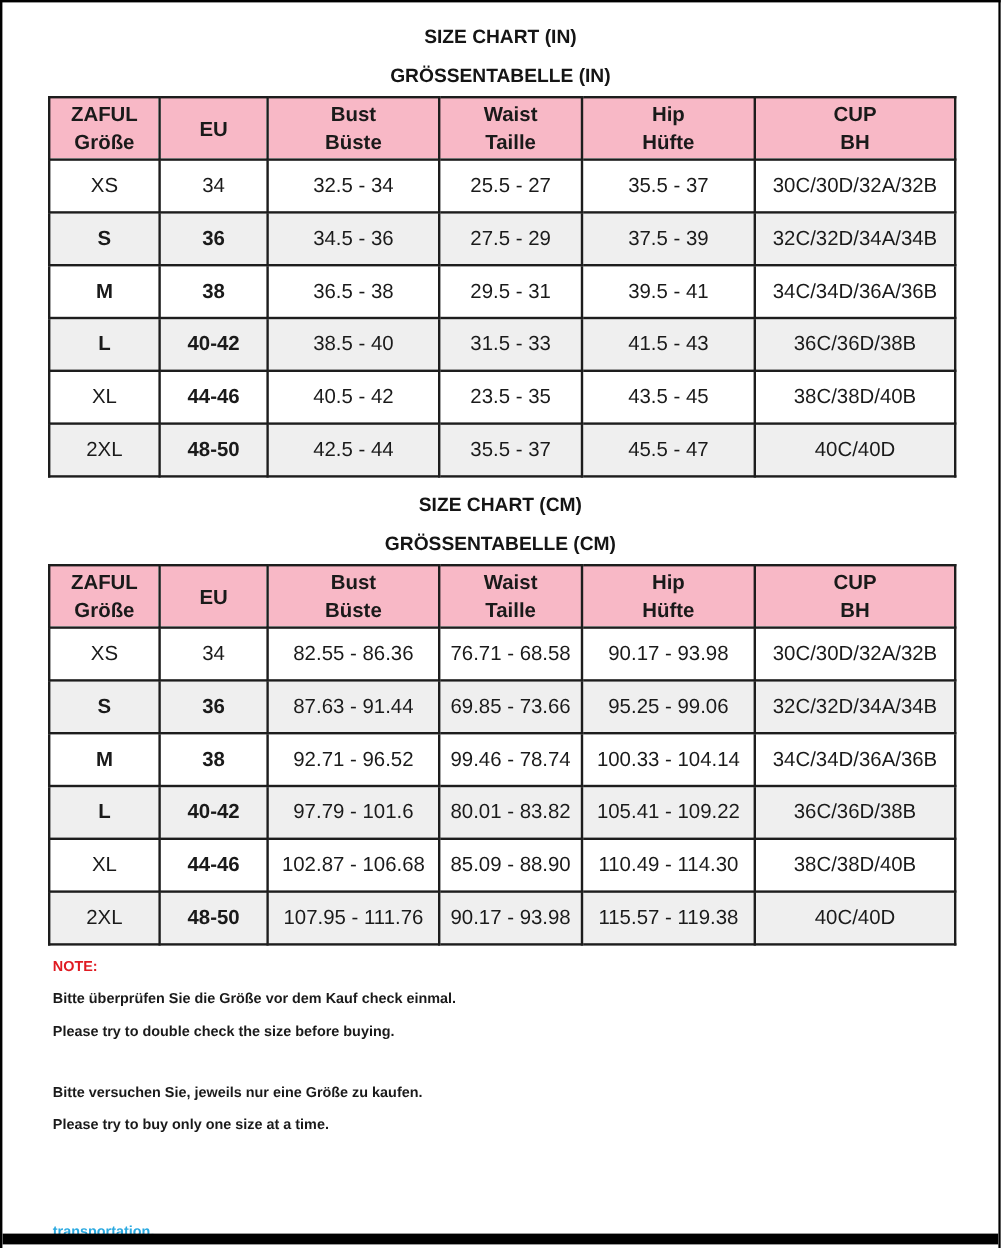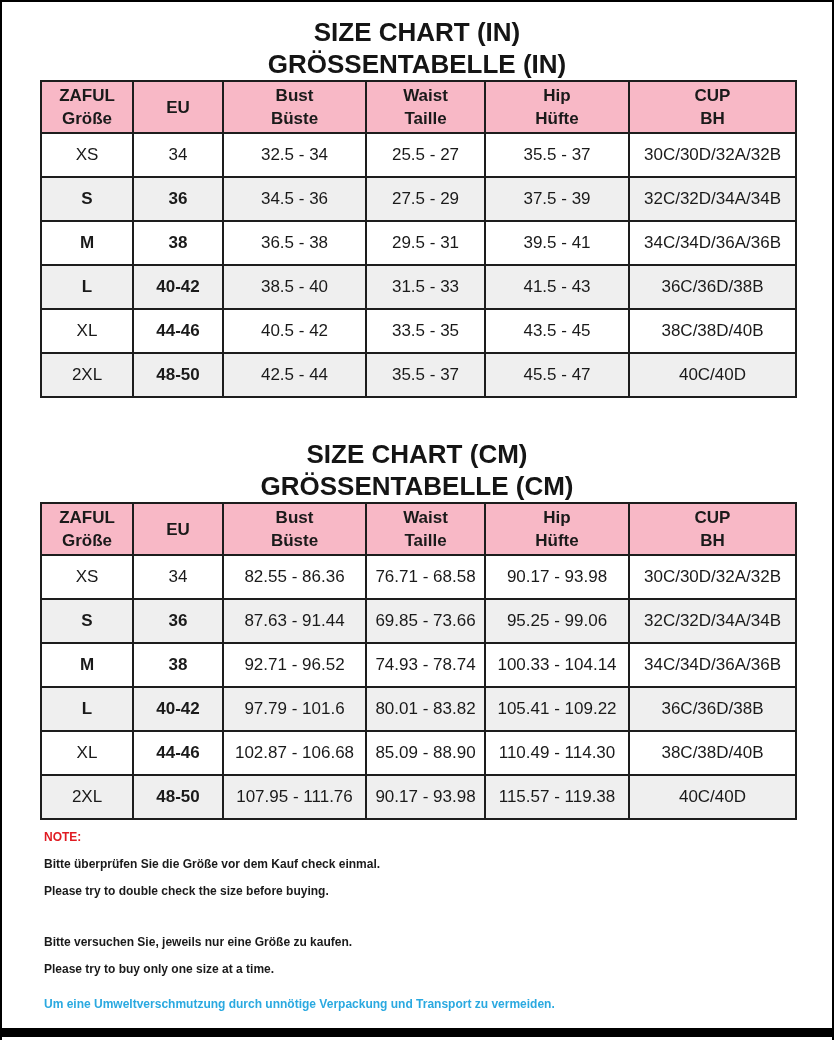--- a/index.html
+++ b/index.html
@@ -17,26 +17,26 @@
   }
   .bottom-bar {
     position: absolute;
     left: 0; right: 0; bottom: 3px;
     height: 9px;
     background: #000;
   }
   .title-block {
     text-align: center;
     font-weight: 700;
-    font-size: 26px;
+    font-size: 16px;
     line-height: 32px;
     color: #151515;
   }
   .title-block.first { padding-top: 14px; }
-  .title-block.second { padding-top: 8px; margin-top: 32px; }
+  .title-block.second { padding-top: 8px; }
   table.size-table {
     border-collapse: collapse;
     table-layout: fixed;
     width: 755px;
     margin-left: 38px;
     padding-left: 15px;
   }
   .size-table th, .size-table td {
     border: 2px solid #1d1d1d;
     text-align: center;
@@ -148,21 +148,21 @@
           <td class="bold">40-42</td>
           <td>38.5 - 40</td>
           <td>31.5 - 33</td>
           <td>41.5 - 43</td>
           <td>36C/36D/38B</td>
         </tr>
         <tr>
           <td>XL</td>
           <td class="bold">44-46</td>
           <td>40.5 - 42</td>
-          <td>33.5 - 35</td>
+          <td>23.5 - 35</td>
           <td>43.5 - 45</td>
           <td>38C/38D/40B</td>
         </tr>
         <tr class="stripe">
           <td>2XL</td>
           <td class="bold">48-50</td>
           <td>42.5 - 44</td>
           <td>35.5 - 37</td>
           <td>45.5 - 47</td>
           <td>40C/40D</td>
@@ -225,21 +225,21 @@
           <td class="bold">36</td>
           <td>87.63 - 91.44</td>
           <td>69.85 - 73.66</td>
           <td>95.25 - 99.06</td>
           <td>32C/32D/34A/34B</td>
         </tr>
         <tr>
           <td class="bold">M</td>
           <td class="bold">38</td>
           <td>92.71 - 96.52</td>
-          <td>74.93 - 78.74</td>
+          <td>99.46 - 78.74</td>
           <td>100.33 - 104.14</td>
           <td>34C/34D/36A/36B</td>
         </tr>
         <tr class="stripe">
           <td class="bold">L</td>
           <td class="bold">40-42</td>
           <td>97.79 - 101.6</td>
           <td>80.01 - 83.82</td>
           <td>105.41 - 109.22</td>
           <td>36C/36D/38B</td>
@@ -267,20 +267,20 @@
     <p class="note-heading">NOTE:</p>
     <p>
       <span>Bitte überprüfen Sie die Größe vor dem Kauf check einmal.</span><br>
       <span>Please try to double check the size before buying.</span>
     </p>
     <p class="gap1">
       <span>Bitte versuchen Sie, jeweils nur eine Größe zu kaufen.</span><br>
       <span>Please try to buy only one size at a time.</span>
     </p>
     <p class="gap2 note-blue">
-      <span>Um eine Umweltverschmutzung durch unnötige Verpackung und Transport zu vermeiden.</span><br>
+      <br>
       <br>
       <span>transportation.</span>
     </p>
   </div>
 
   <div class="bottom-bar"></div>
 </div>
 
 </body></html>

